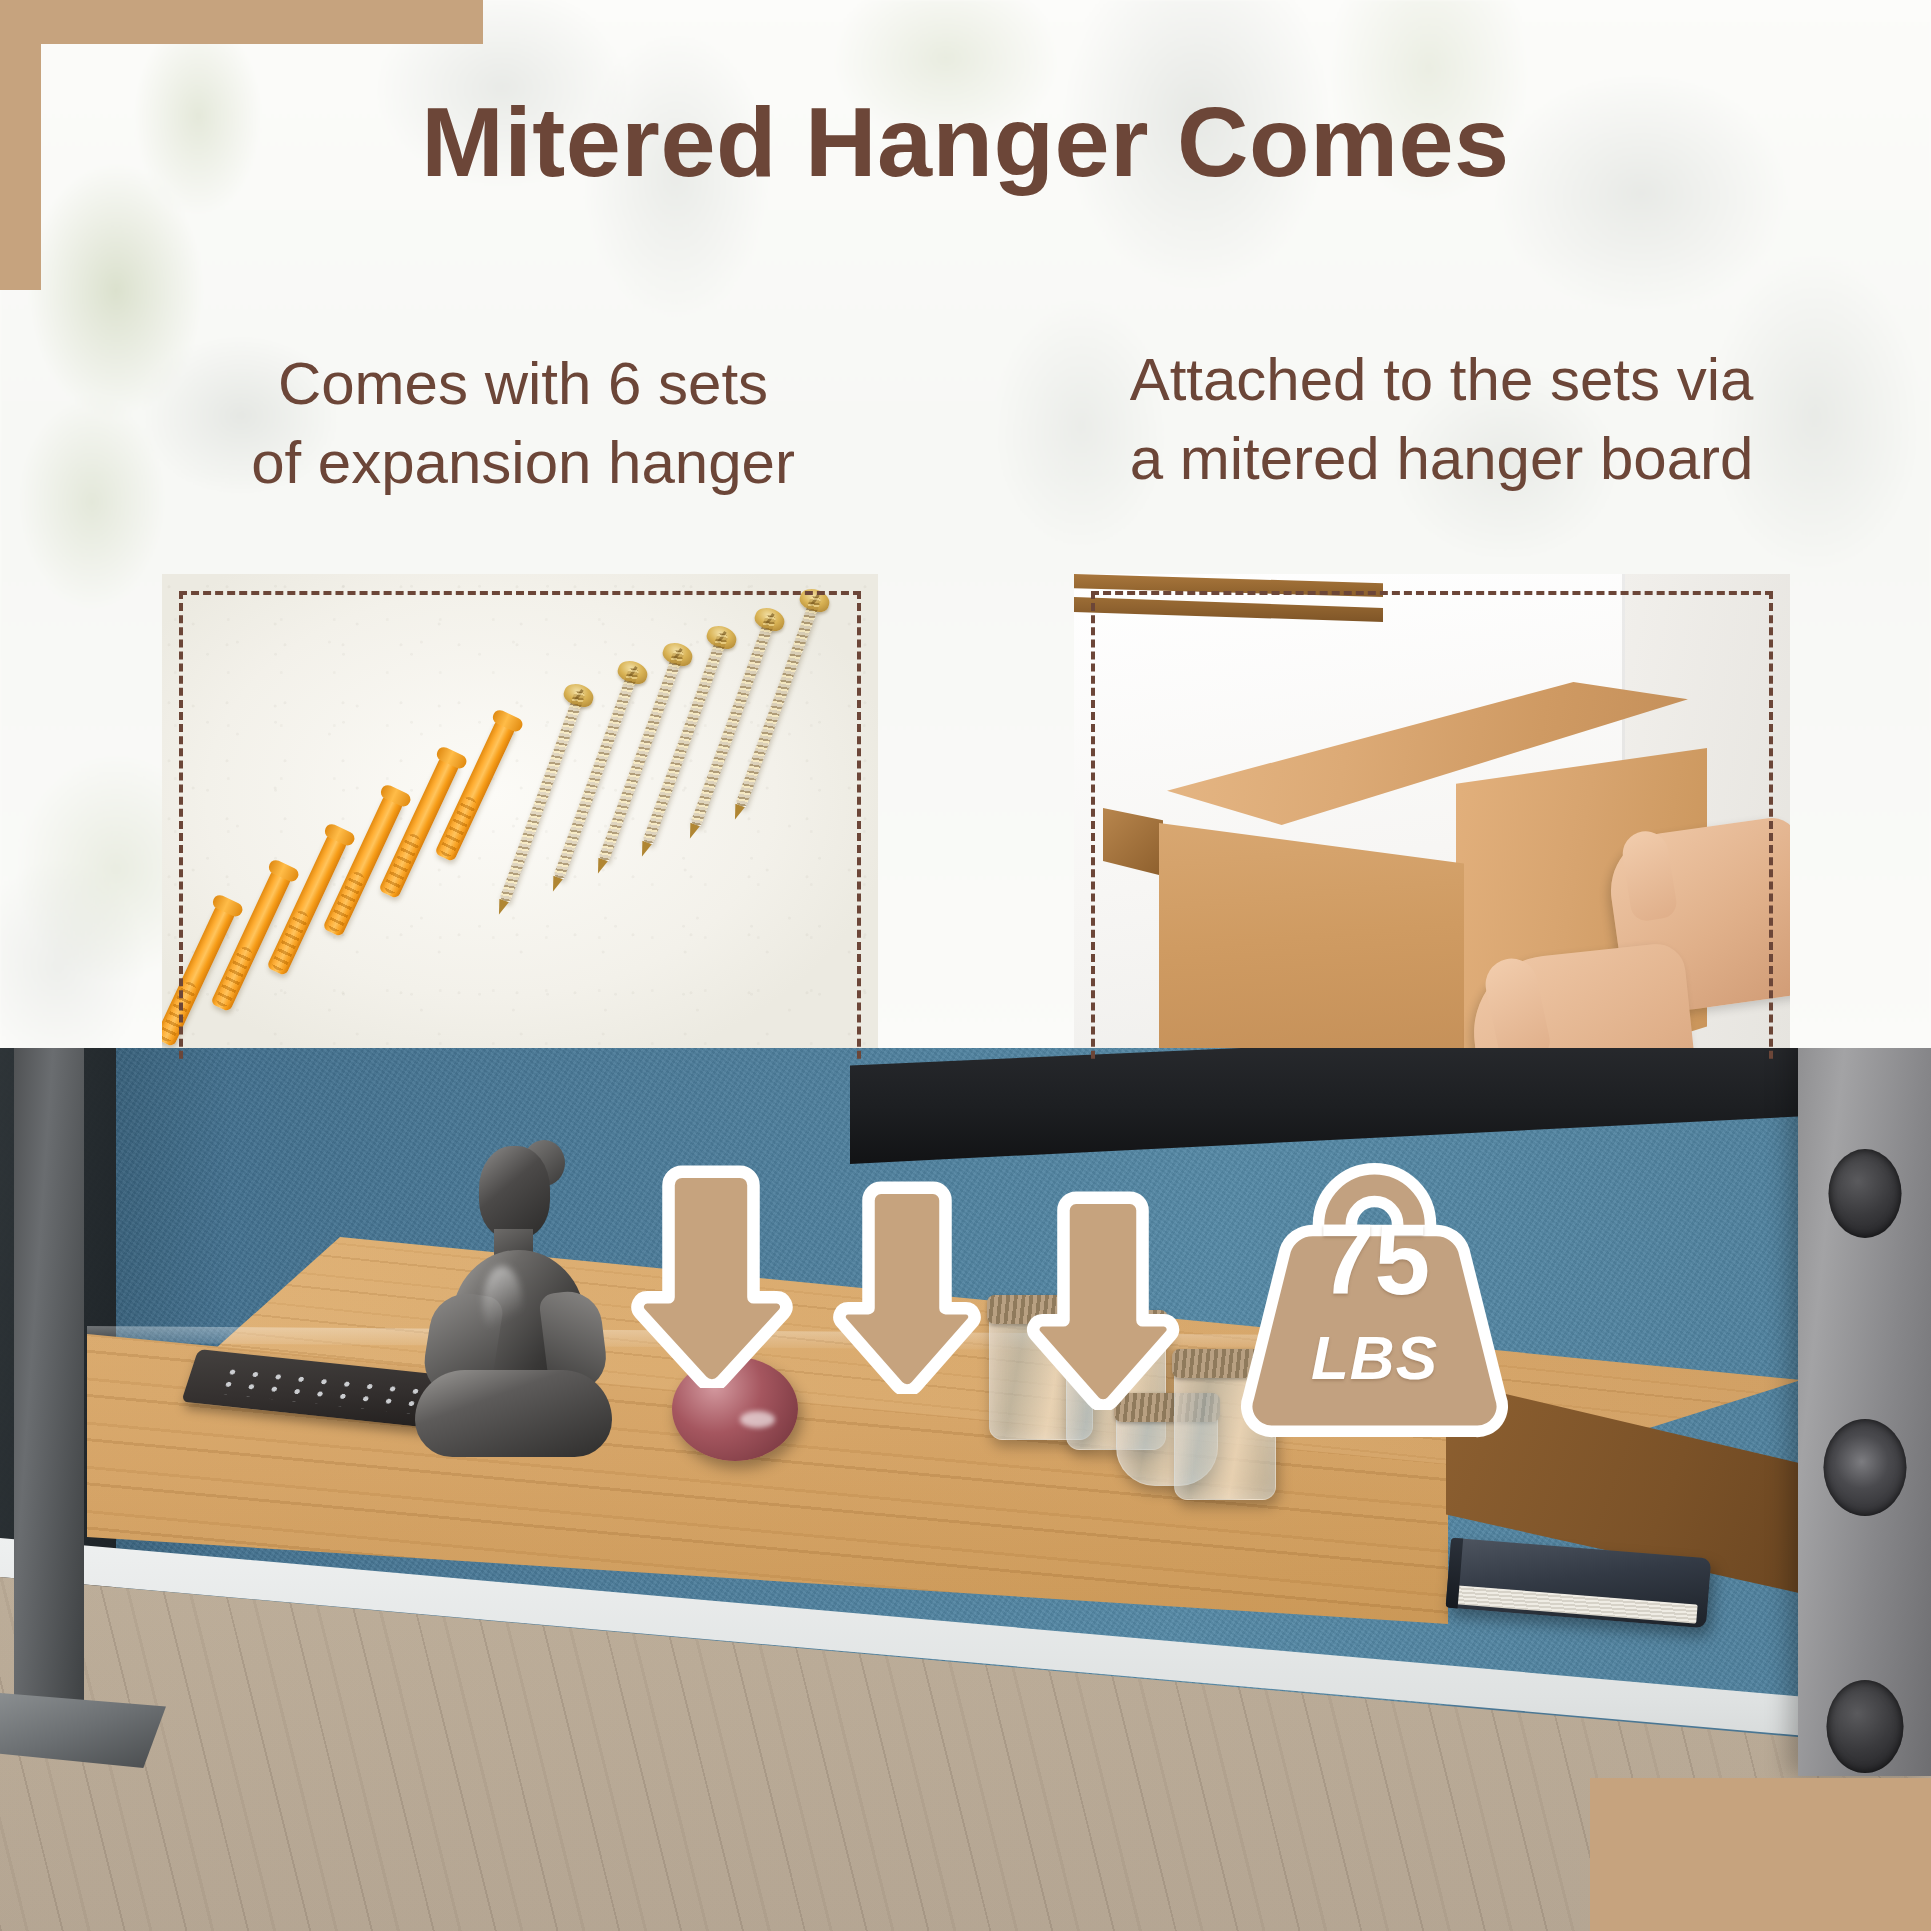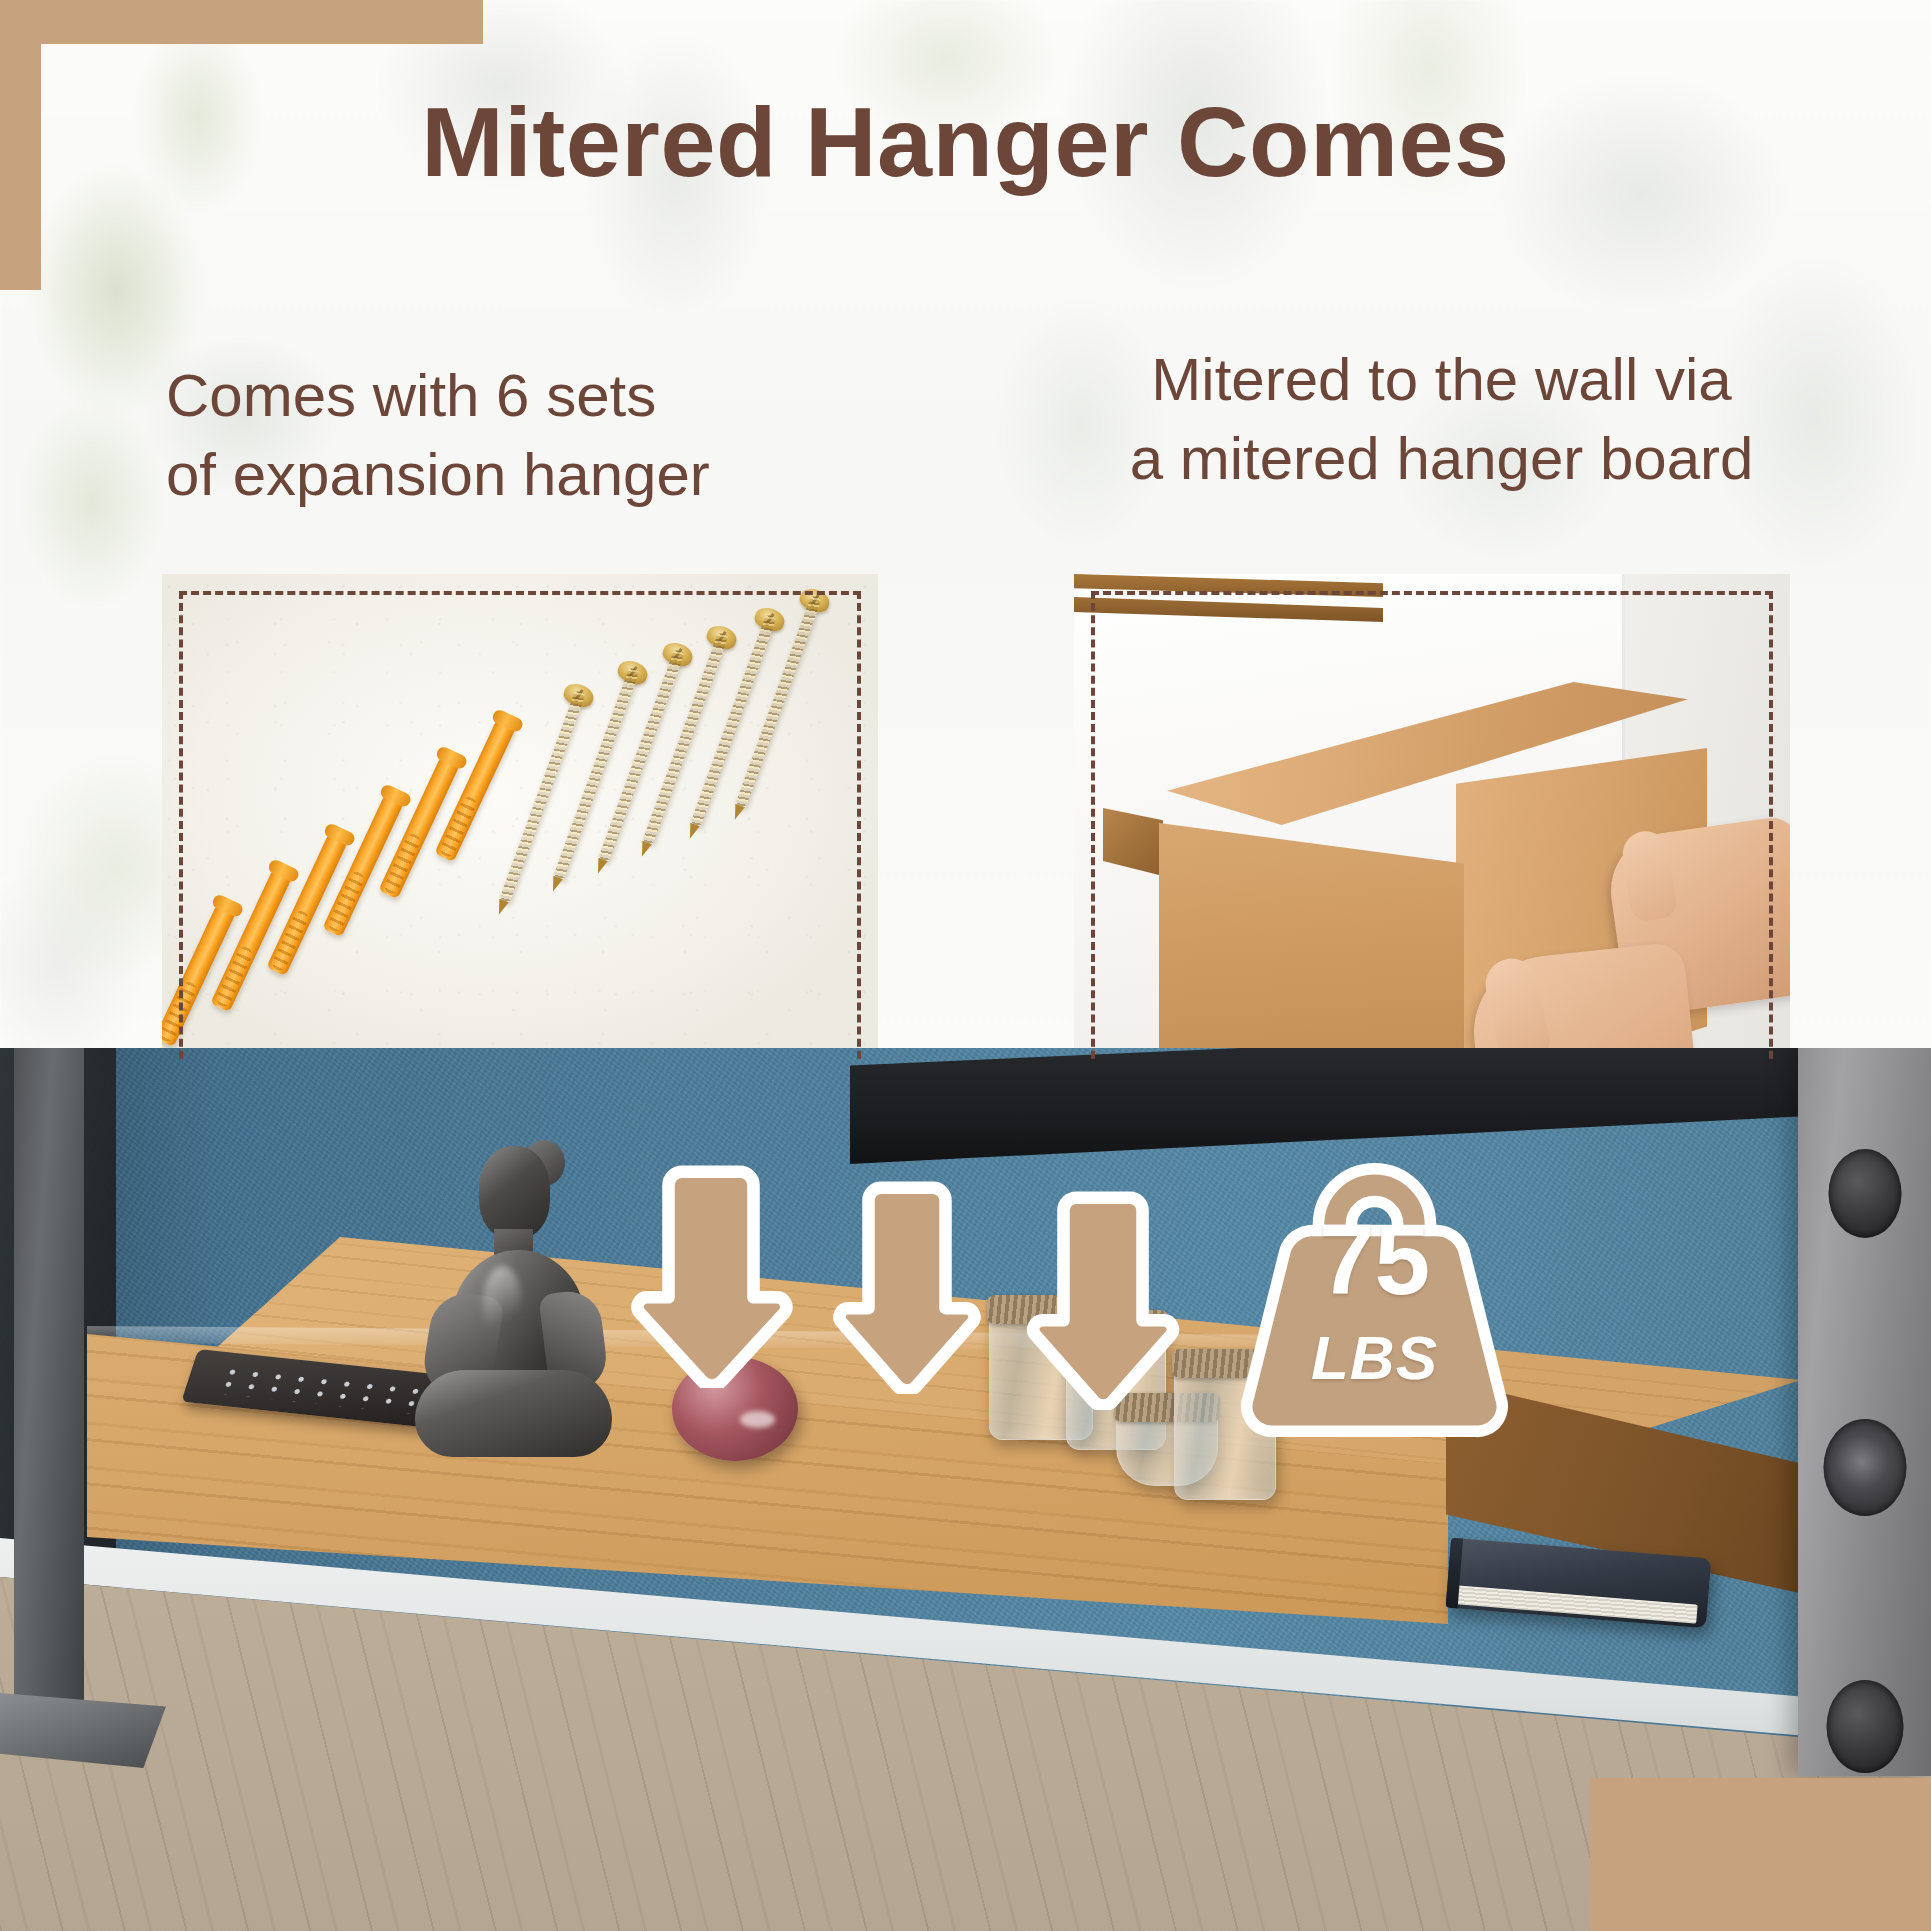--- a/index.html
+++ b/index.html
@@ -63,21 +63,21 @@
   }
 
   
   .subtitle {
     position:absolute;
     font-size:60px; font-weight:normal;
     color:#6c4638;
     line-height:1.32;
     font-family:"Liberation Sans", sans-serif;
   }
-  .subtitle.left  { left:166px;  top:356px; width:714px; text-align:left; }
+  .subtitle.left  { left:166px;  top:344px; width:714px; text-align:center; }
   .subtitle.right { left:1041px; top:340px; width:801px; text-align:center; }
   .subtitle .ln { display:block; white-space:nowrap; }
 
   
   .photo {
     position:absolute;
     overflow:hidden;
   }
   .photo .dash-frame {
     position:absolute; left:17.4px; top:17.4px; right:17.4px; bottom:-21px;
@@ -496,21 +496,21 @@
   <div class="corner-top-left-side" style="background:#c6a37e"></div>
 
   <div class="title">Mitered Hanger Comes</div>
 
   <div class="subtitle left">
     <span class="ln">Comes with 6 sets</span>
     <span class="ln">of expansion hanger</span>
   </div>
 
   <div class="subtitle right">
-    <span class="ln">Mitered to the wall via</span>
+    <span class="ln">Attached to the sets via</span>
     <span class="ln">a mitered hanger board</span>
   </div>
 
   <div class="photo" id="photo-screws">
     <div class="grain"></div>
 
     <div class="anchor" style="left:56px;  top:330px; height:153px; transform:rotate(25deg);"></div>
     <div class="anchor" style="left:112px; top:295px; height:153px; transform:rotate(25deg);"></div>
     <div class="anchor" style="left:168px; top:259px; height:153px; transform:rotate(25deg);"></div>
     <div class="anchor" style="left:224px; top:220px; height:153px; transform:rotate(25deg);"></div>

